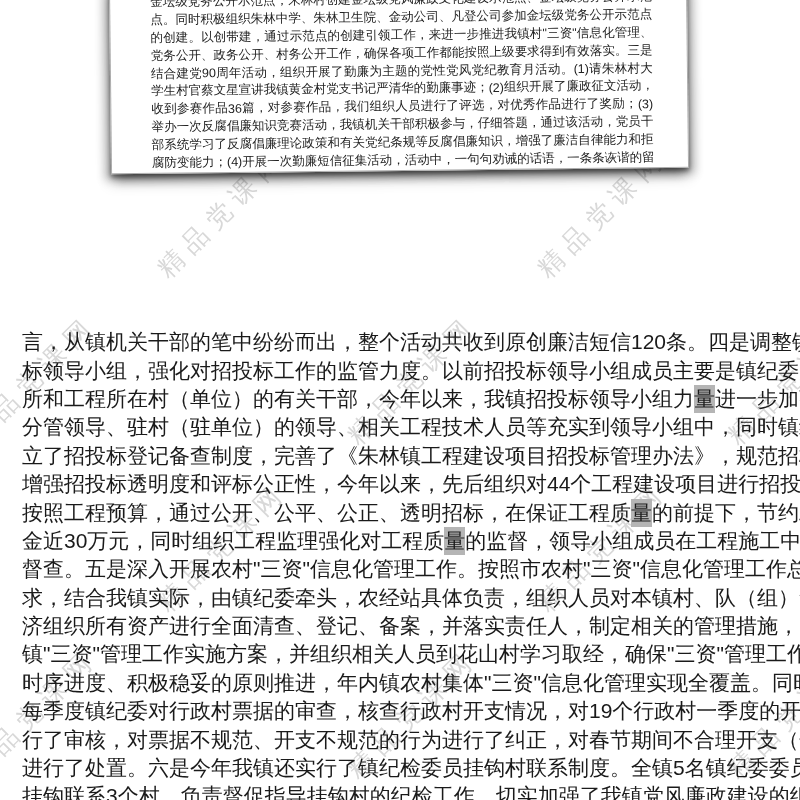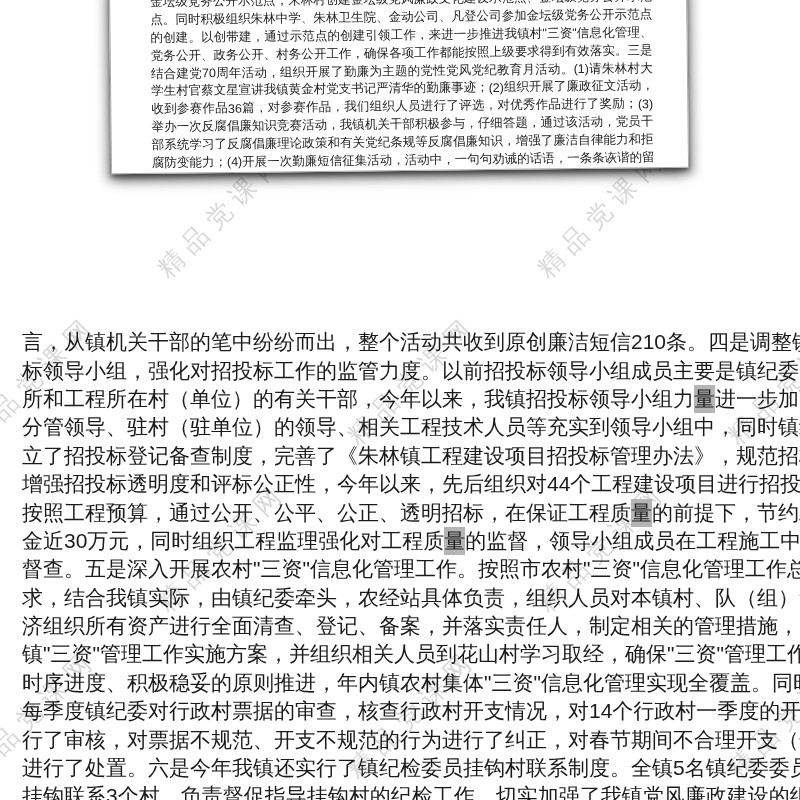--- a/index.html
+++ b/index.html
@@ -114,21 +114,21 @@
         <span>动</span>
         <span>共</span>
         <span>收</span>
         <span>到</span>
         <span>原</span>
         <span>创</span>
         <span>廉</span>
         <span>洁</span>
         <span>短</span>
         <span>信</span>
-        <span>210</span>
+        <span>120</span>
         <span>条</span>
         <span>。</span>
         <span>四</span>
         <span>是</span>
         <span>调</span>
         <span>整</span>
         <span>镇</span>
       </div>
       <div class="bline">
         <span>标</span>
@@ -634,21 +634,21 @@
         <span>查</span>
         <span>行</span>
         <span>政</span>
         <span>村</span>
         <span>开</span>
         <span>支</span>
         <span>情</span>
         <span>况</span>
         <span>，</span>
         <span>对</span>
-        <span>14</span>
+        <span>19</span>
         <span>个</span>
         <span>行</span>
         <span>政</span>
         <span>村</span>
         <span>一</span>
         <span>季</span>
         <span>度</span>
         <span>的</span>
         <span>开</span>
       </div>
@@ -942,21 +942,21 @@
           <span>实</span>
           <span>。</span>
           <span>三</span>
           <span>是</span>
         </div>
         <div class="cline">
           <span>结</span>
           <span>合</span>
           <span>建</span>
           <span>党</span>
-          <span>70</span>
+          <span>90</span>
           <span>周</span>
           <span>年</span>
           <span>活</span>
           <span>动</span>
           <span>，</span>
           <span>组</span>
           <span>织</span>
           <span>开</span>
           <span>展</span>
           <span>了</span>

